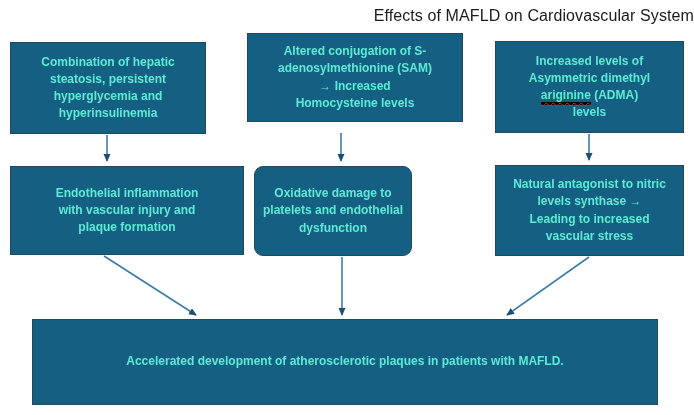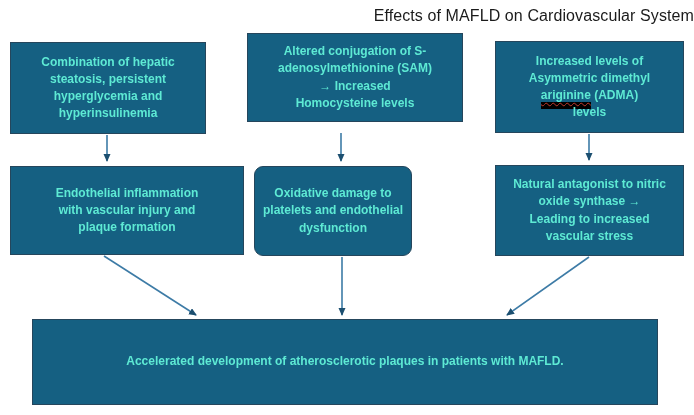--- a/index.html
+++ b/index.html
@@ -45,21 +45,21 @@
   .box-tr { left: 495px; top: 41px;  width: 189px; height: 92px; }
   .box-ml { left: 10px;  top: 166px; width: 234px; height: 89px; }
   .box-mm { left: 254px; top: 166px; width: 158px; height: 90px; border-radius: 9px; }
   .box-mr { left: 495px; top: 165px; width: 189px; height: 91px; }
   .box-bottom { left: 32px; top: 319px; width: 626px; height: 86px; }
   .box-bottom .box-text { font-size: 12px; }
   .misspelled {
     text-decoration: underline wavy #c0392b;
     text-decoration-thickness: 1px;
     text-underline-offset: 3px;
-    border-bottom: 7px solid #000000;
+    border-bottom: 3px solid #000000;
   }
   .arrow-layer {
     position: absolute;
     left: 0; top: 0;
     width: 694px; height: 415px;
     pointer-events: none;
   }
 </style>
 </head>
 <body>
@@ -110,21 +110,21 @@
   </div>
 
   <div class="box box-mm">
     <div class="box-text">Oxidative damage to
 platelets and endothelial
 dysfunction</div>
   </div>
 
   <div class="box box-mr">
     <div class="box-text">Natural antagonist to nitric
-oxide synthase →
+levels synthase →
 Leading to increased
 vascular stress</div>
   </div>
 
   <div class="box box-bottom">
     <div class="box-text">Accelerated development of atherosclerotic plaques in patients with MAFLD.</div>
   </div>
 
 </div>
 

